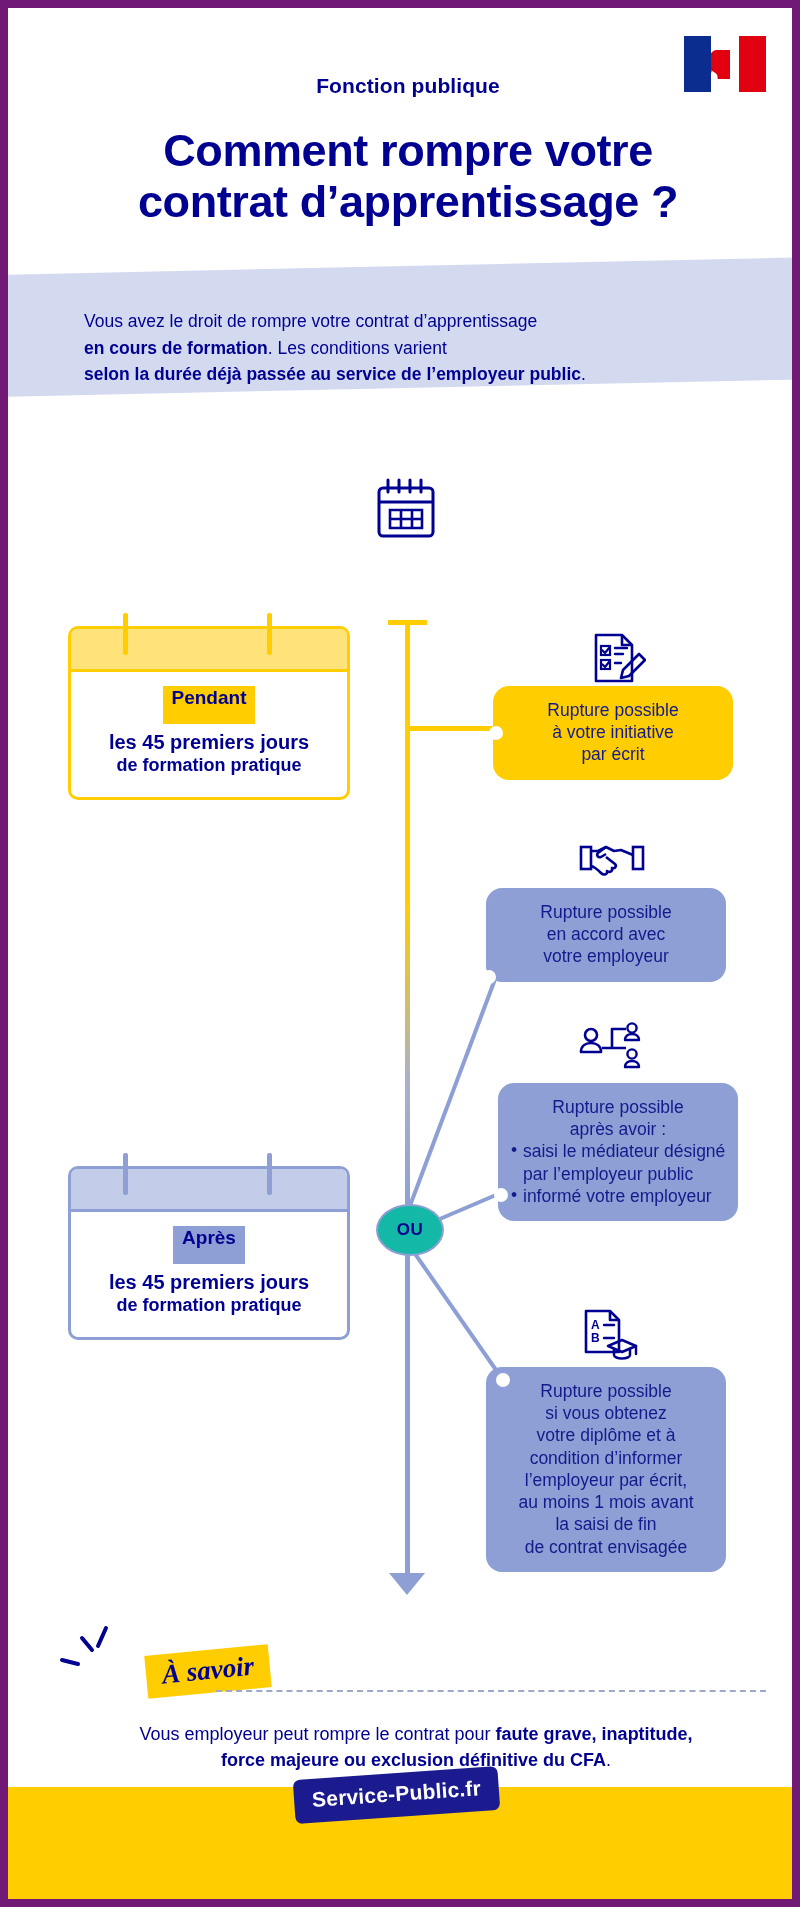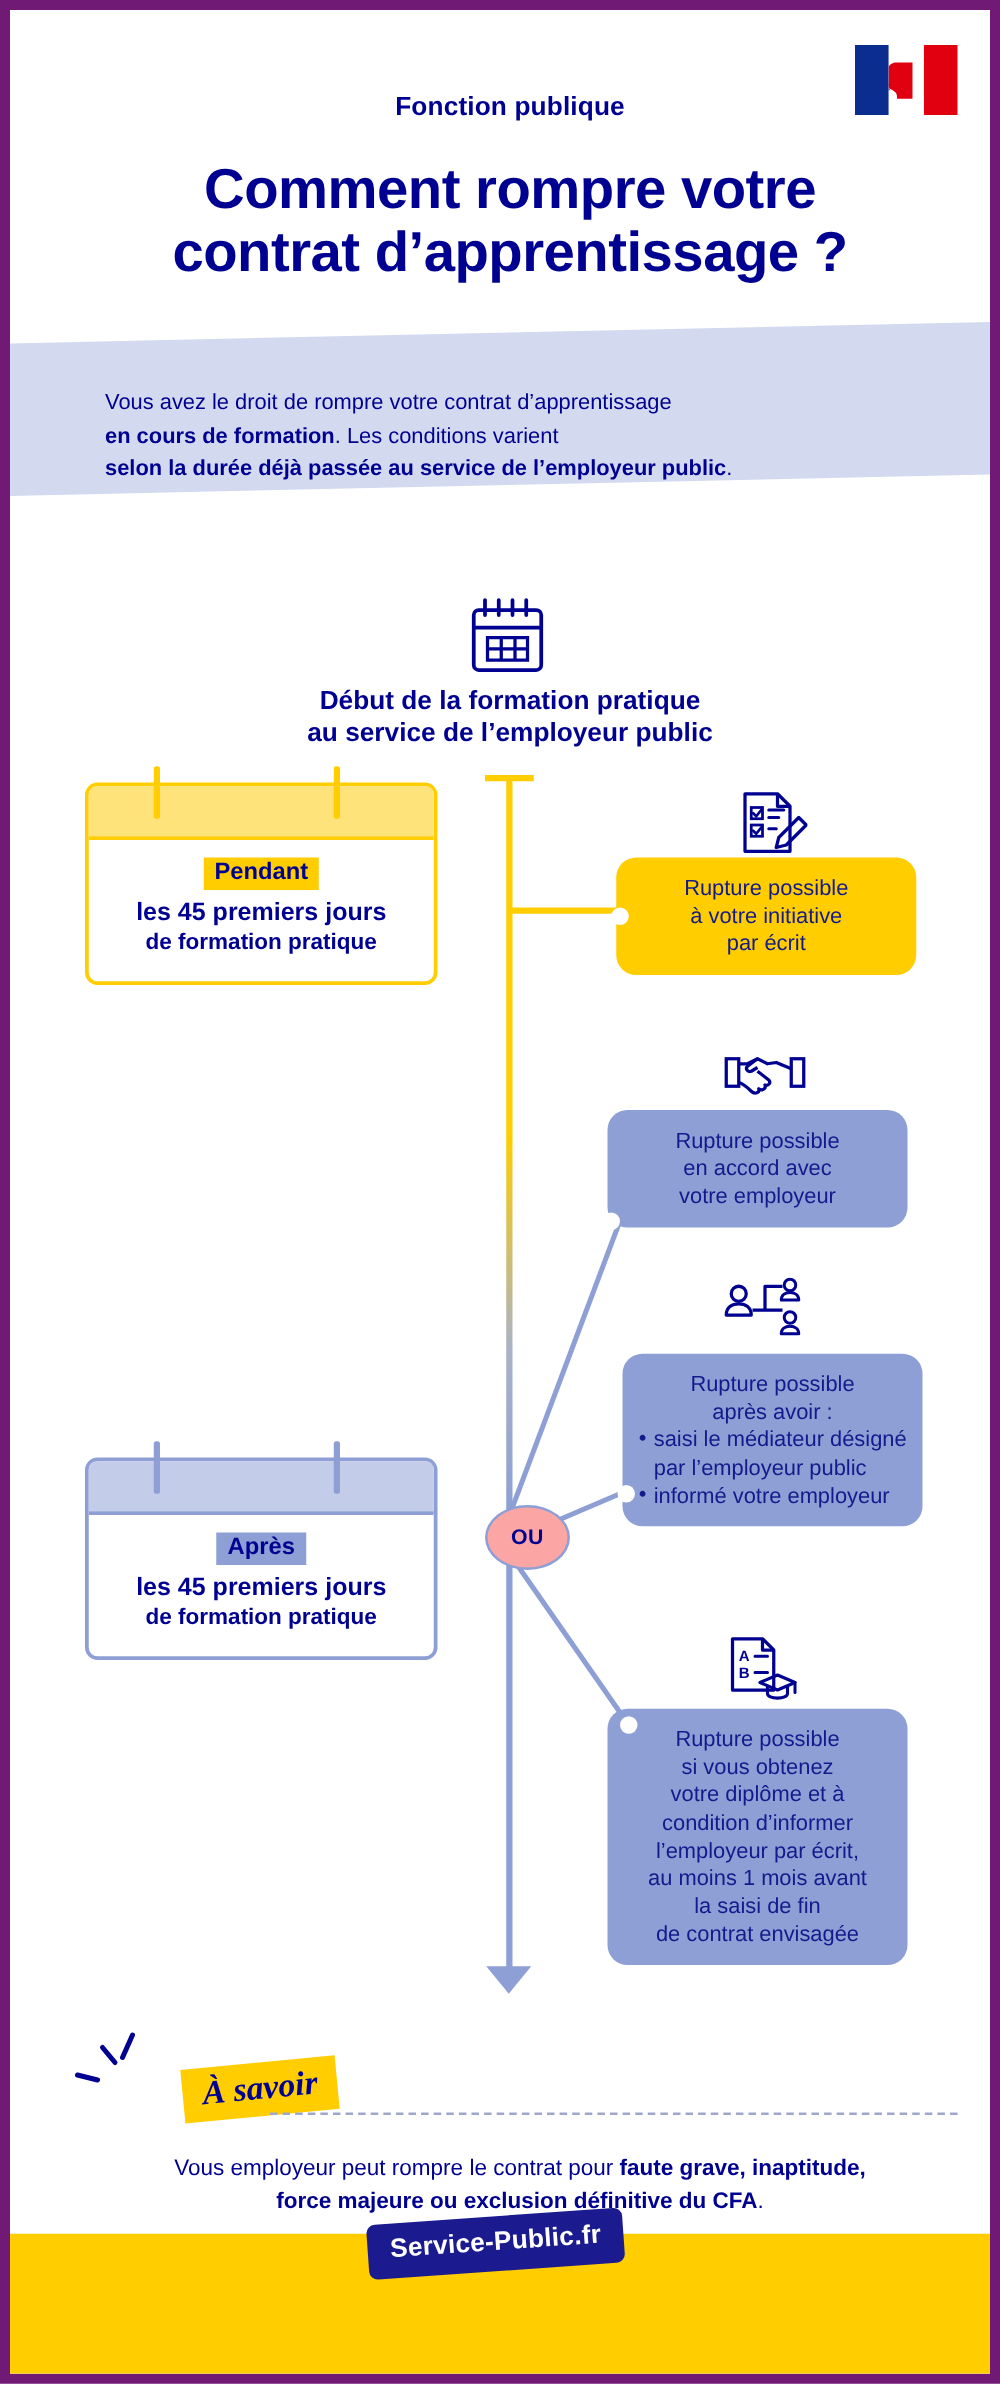--- a/index.html
+++ b/index.html
@@ -93,23 +93,23 @@
     width:39px; height:5px; background:#FFCD00;
   }
   .arrow-head{
     position:absolute; left:381px; top:1565px;
     width:0;height:0;
     border-left:18px solid transparent;
     border-right:18px solid transparent;
     border-top:22px solid #8D9FD4;
   }
   .ou{
-    position:absolute; left:380px; top:1196px;
+    position:absolute; left:368px; top:1196px;
     width:64px;height:48px;border-radius:50%;
-    background:#fca5a5;border:2.5px solid #8D9FD4;
+    background:#14b8a6;border:2.5px solid #8D9FD4;
     display:flex;align-items:center;justify-content:center;
     color:#000091;font-size:17px;font-weight:bold;letter-spacing:.5px;
     z-index:6;
   }
 
   
   .conn-y{
     position:absolute; left:400px; top:718px;
     width:100px; height:5px; background:#FFCD00;
     z-index:2;
@@ -142,21 +142,21 @@
   .calcard .body{
     padding:14px 10px 20px;
     text-align:center;
     color:#000091;
   }
   .pill{
     display:inline-block;
     background:var(--ccHeadStrong);
     color:#000091;
     font-size:19px;font-weight:bold;
-    padding:1px 9px 3px;
+    padding:1px 9px 15px;
     margin-bottom:6px;
   }
   .cc-l1{font-size:20px;font-weight:bold;line-height:1.2;}
   .cc-l2{font-size:18px;font-weight:bold;line-height:1.25;}
 
   #card-pendant{
     left:60px; top:618px;
     --cc:#FFCD00; --ccHead:#FDE37A; --ccHeadStrong:#FFCD00;
   }
   #card-apres{
@@ -275,24 +275,20 @@
   </div>
 
   <svg class="cal-top-icon" viewBox="0 0 64 62" fill="none">
     <rect x="5" y="10" width="54" height="48" rx="4" stroke="#000091" stroke-width="3"></rect>
     <path d="M5 24h54" stroke="#000091" stroke-width="3"></path>
     <path d="M14 2v12M25 2v12M36 2v12M47 2v12" stroke="#000091" stroke-width="3" stroke-linecap="round"></path>
     <path d="M16 32h32v18H16z" stroke="#000091" stroke-width="2.6"></path>
     <path d="M16 41h32M27 32v18M38 32v18" stroke="#000091" stroke-width="2.6"></path>
   </svg>
 
-  <div class="start-label">
-    <div>Début de la formation pratique</div>
-    <div>au service de l’employeur public</div>
-  </div>
 
   <div class="axis-cap"></div>
   <div class="axis"></div>
   <div class="arrow-head"></div>
   <div class="conn-y"></div>
 
   <svg class="conn-svg">
     <line x1="400" y1="1203" x2="489" y2="966" stroke="#8D9FD4" stroke-width="4"></line>
     <line x1="406" y1="1222" x2="495" y2="1184" stroke="#8D9FD4" stroke-width="4"></line>
     <line x1="403" y1="1240" x2="495" y2="1372" stroke="#8D9FD4" stroke-width="4"></line>

